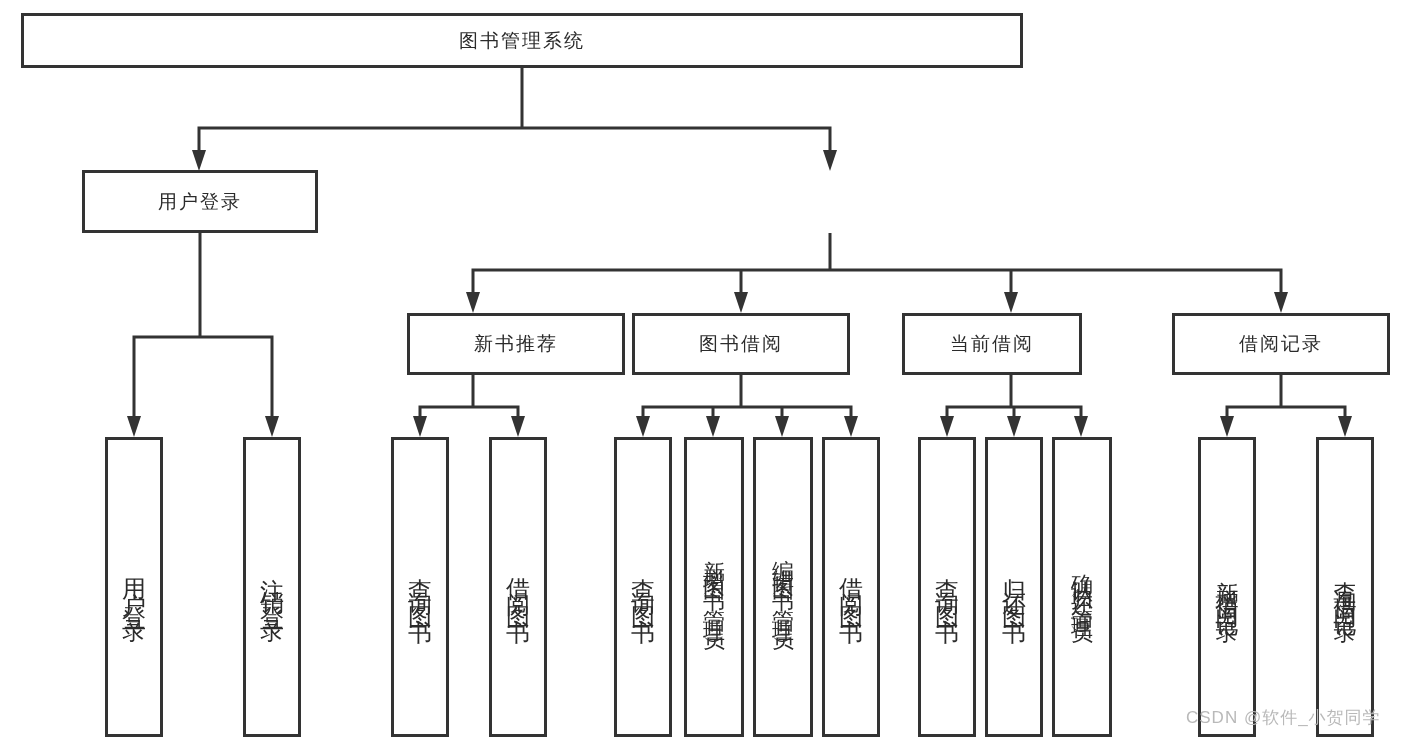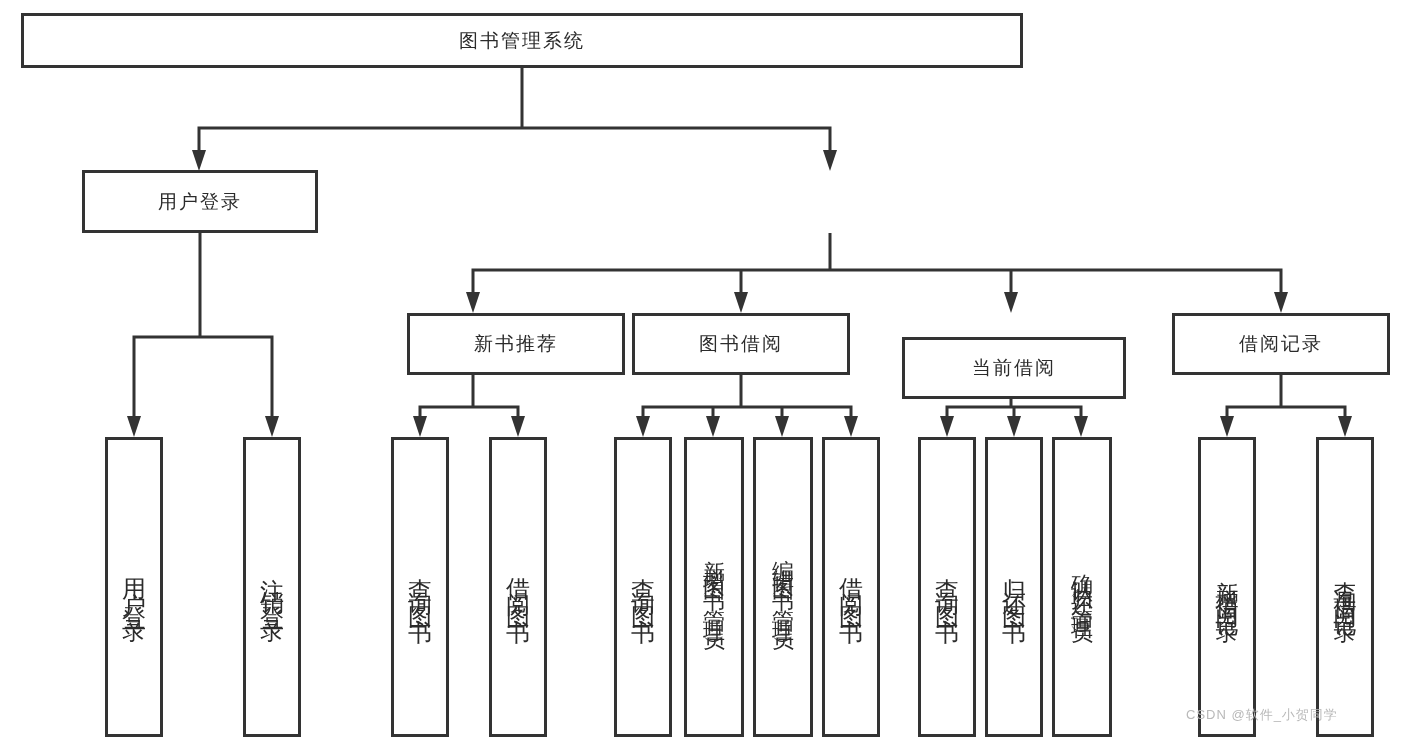--- a/index.html
+++ b/index.html
@@ -26,21 +26,21 @@
     text-orientation:mixed;
     font-size:24px;
     letter-spacing:14px;
     line-height:1;
   }
   .v.len6 { font-size:23px; letter-spacing:8px; }
   .v.len8 { font-size:22px; letter-spacing:10px; }
   .v.len9 { font-size:22px; letter-spacing:7px; }
   .watermark {
     position:absolute; left:1186px; top:706px;
-    font-size:13px; color:#b9b9b9;
+    font-size:17px; color:#b9b9b9;
     letter-spacing:1px; z-index:5; white-space:nowrap;
   }
 </style>
 </head>
 <body>
 
 <div class="stage">
 
   <svg class="connectors" width="1405" height="747" viewBox="0 0 1405 747" stroke="#333333" stroke-width="3" fill="#333333">
 
@@ -77,21 +77,21 @@
     <polygon stroke="none" points="1220,416 1234,416 1227,437"></polygon>
     <polygon stroke="none" points="1338,416 1352,416 1345,437"></polygon>
   </svg>
 
   <div class="node h" style="left:21px; top:13px; width:1002px; height:55px;">图书管理系统</div>
 
   <div class="node h" style="left:82px; top:170px; width:236px; height:63px;">用户登录</div>
 
   <div class="node h" style="left:364px; top:313px; width:218px; height:62px;margin-left:43px;">新书推荐</div>
   <div class="node h" style="left:632px; top:313px; width:218px; height:62px;">图书借阅</div>
-  <div class="node h" style="left:902px; top:313px; width:224px; height:62px;margin-top:24px;">当前借阅</div>
+  <div class="node h" style="left:902px; top:313px; width:180px; height:62px;">当前借阅</div>
   <div class="node h" style="left:1172px; top:313px; width:218px; height:62px;">借阅记录</div>
 
   <div class="node v" style="left:105px; top:437px; width:58px; height:300px;">用户登录</div>
   <div class="node v" style="left:243px; top:437px; width:58px; height:300px;">注销登录</div>
 
   <div class="node v" style="left:391px; top:437px; width:58px; height:300px;">查询图书</div>
   <div class="node v" style="left:489px; top:437px; width:58px; height:300px;">借阅图书</div>
 
   <div class="node v" style="left:614px; top:437px; width:58px; height:300px;">查询图书</div>
   <div class="node v len8" style="left:684px; top:437px; width:60px; height:300px;">新增图书（管理员）</div>

